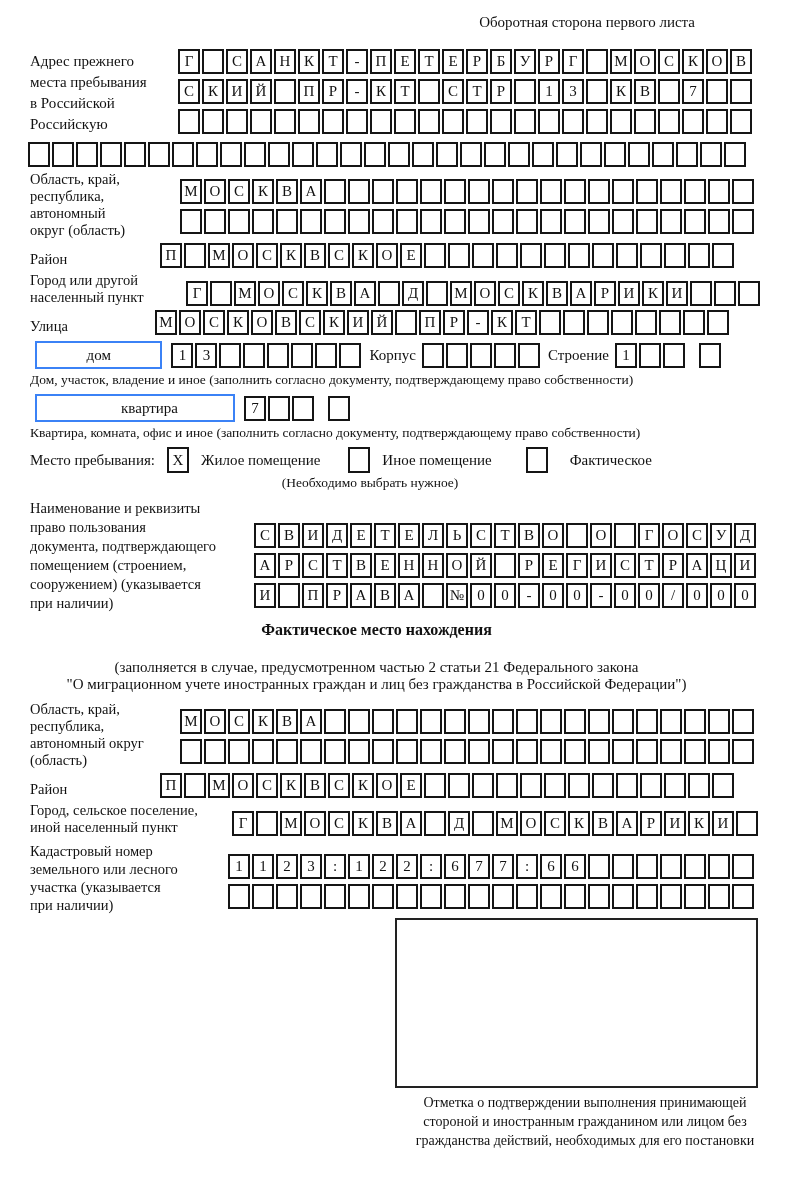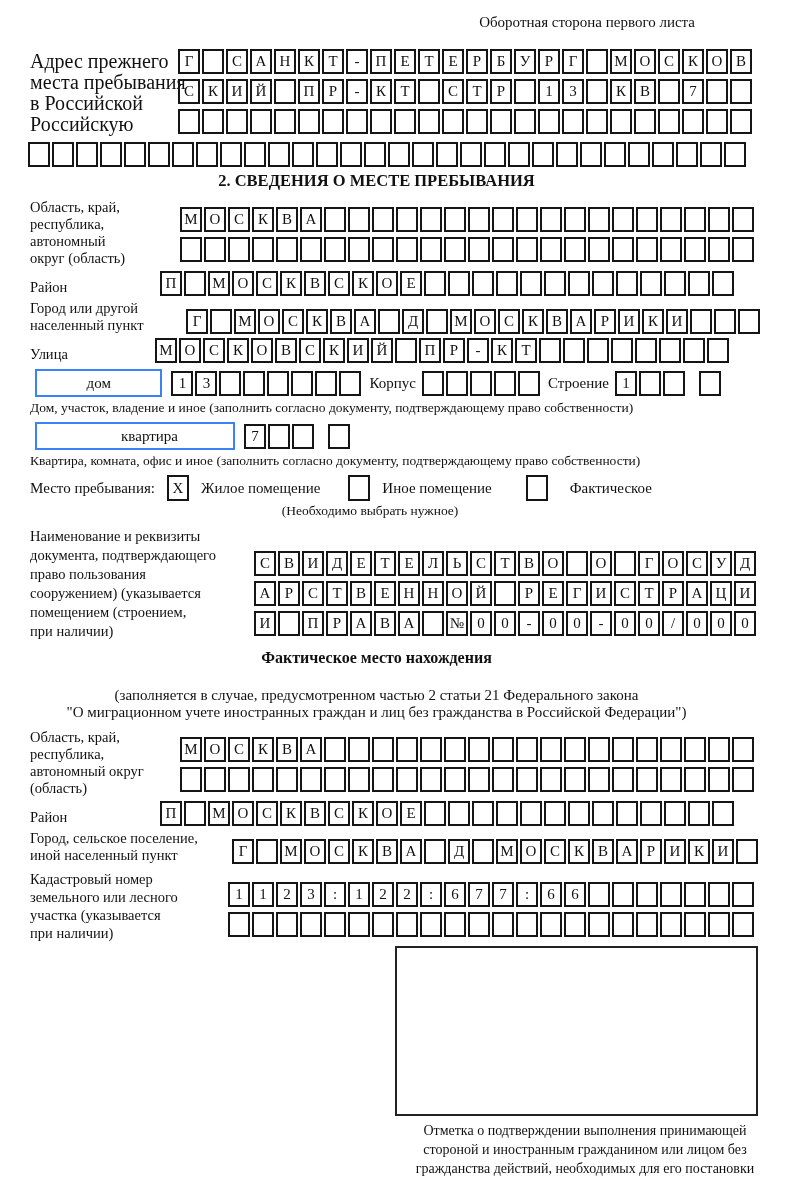--- a/index.html
+++ b/index.html
@@ -19,21 +19,21 @@
     border: 2px solid #151515; margin-right: 2px;
     display: inline-flex; align-items: center; justify-content: center;
     font-size: 15px; line-height: 1;
   }
 
   .flexrow { display: flex; align-items: flex-end; }
   .lbl { font-size: 14.5px; line-height: 17px; flex: 0 0 auto; }
   .tline { white-space: nowrap; }
 
   .addr-block { display: flex; margin-bottom: 3px; }
-  .addr-block .lbl { width: 148px; line-height: 21px; font-size: 20px; padding-top: 2px; }
+  .addr-block .lbl { width: 148px; line-height: 21px; font-size: 15px; padding-top: 2px; }
   .full-row { margin-left: -2px; margin-bottom: 4px; }
 
   .note { font-size: 13.5px; }
   .note.center { text-align: center; }
   .mb4 { margin-bottom: 4px; } .mb6 { margin-bottom: 6px; } .mb8 { margin-bottom: 8px; }
 
   .sec-title { text-align: center; font-size: 16.5px; font-weight: bold; margin: 4px 0 8px 0; }
 
   .f-oblast .lbl { width: 150px; }
   .f-raion .lbl { width: 130px; padding-top: 4px; }
@@ -193,21 +193,20 @@
       <span class="cell"></span>
       <span class="cell"></span>
       <span class="cell"></span>
       <span class="cell"></span>
       <span class="cell"></span>
       <span class="cell"></span>
       <span class="cell"></span>
       <span class="cell"></span>
     </div>
 
-  <div class="sec-title">2. СВЕДЕНИЯ О МЕСТЕ ПРЕБЫВАНИЯ</div>
 
   <div class="flexrow f-oblast mb4">
     <div class="lbl">
         <div class="tline">Область, край,</div>
         <div class="tline">республика,</div>
         <div class="tline">автономный</div>
         <div class="tline">округ (область)</div>
       </div>
     <div class="stack">
       <div class="cells">
@@ -412,24 +411,24 @@
     <span class="cb" style="margin-left:28px;"></span>
     <span>Иное помещение</span>
     <span class="cb" style="margin-left:34px;"></span>
     <span style="margin-left:10px;">Фактическое</span>
   </div>
   <div class="mesto-note">(Необходимо выбрать нужное)</div>
 
   <div class="flexrow f-doc mb8">
     <div class="lbl">
         <div class="tline">Наименование и реквизиты</div>
+        <div class="tline">право пользования</div>
         <div class="tline">документа, подтверждающего</div>
-        <div class="tline">право пользования</div>
+        <div class="tline">помещением (строением,</div>
         <div class="tline">сооружением) (указывается</div>
-        <div class="tline">помещением (строением,</div>
         <div class="tline">при наличии)</div>
       </div>
     <div class="stack">
       <div class="cells">
           <span class="cell">С</span>
           <span class="cell">В</span>
           <span class="cell">И</span>
           <span class="cell">Д</span>
           <span class="cell">Е</span>
           <span class="cell">Т</span>

